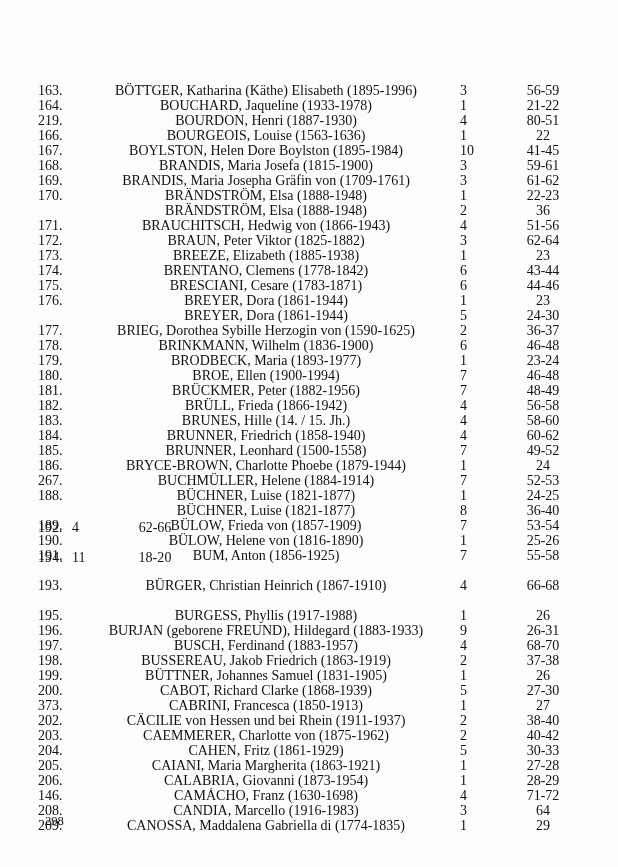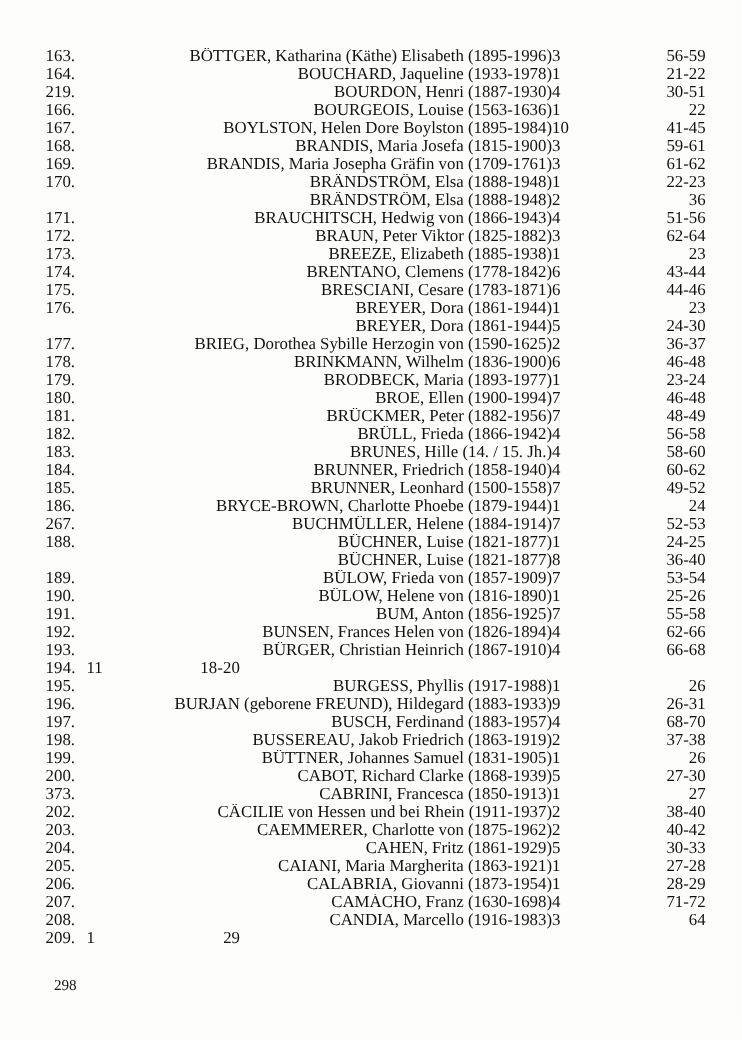--- a/index.html
+++ b/index.html
@@ -44,29 +44,30 @@
   .entry-num {
     flex: 0 0 26px;
     text-align: left;
   }
   .entry-gap {
     flex: 0 0 8px;
   }
   .entry-name {
     flex: 1 1 388px;
     overflow: hidden;
-    text-align: right;
+    text-align: center;
+    margin-top: 43px;
   }
   .entry-count {
     flex: 0 0 38px;
     text-align: left;
   }
   .entry-pages {
     flex: 0 0 90px;
-    text-align: right;
+    text-align: center;
   }
   .page-number {
     position: absolute;
     left: 45px;
     top: 814px;
     font-size: 12.6px;
     line-height: 15px;
   }
 </style>
 </head>
@@ -86,21 +87,21 @@
         <span class="entry-gap"></span>
         <span class="entry-name">BOUCHARD, Jaqueline (1933-1978)</span>
         <span class="entry-count">1</span>
         <span class="entry-pages">21-22</span>
       </div>
       <div class="row">
         <span class="entry-num">219.</span>
         <span class="entry-gap"></span>
         <span class="entry-name">BOURDON, Henri (1887-1930)</span>
         <span class="entry-count">4</span>
-        <span class="entry-pages">30-51</span>
+        <span class="entry-pages">80-51</span>
       </div>
       <div class="row">
         <span class="entry-num">166.</span>
         <span class="entry-gap"></span>
         <span class="entry-name">BOURGEOIS, Louise (1563-1636)</span>
         <span class="entry-count">1</span>
         <span class="entry-pages">22</span>
       </div>
       <div class="row">
         <span class="entry-num">167.</span>
@@ -294,21 +295,20 @@
       <div class="row">
         <span class="entry-num">191.</span>
         <span class="entry-gap"></span>
         <span class="entry-name">BUM, Anton (1856-1925)</span>
         <span class="entry-count">7</span>
         <span class="entry-pages">55-58</span>
       </div>
       <div class="row">
         <span class="entry-num">192.</span>
         <span class="entry-gap"></span>
-        <span class="entry-name">BUNSEN, Frances Helen von (1826-1894)</span>
         <span class="entry-count">4</span>
         <span class="entry-pages">62-66</span>
       </div>
       <div class="row">
         <span class="entry-num">193.</span>
         <span class="entry-gap"></span>
         <span class="entry-name">BÜRGER, Christian Heinrich (1867-1910)</span>
         <span class="entry-count">4</span>
         <span class="entry-pages">66-68</span>
       </div>
@@ -396,34 +396,35 @@
         <span class="entry-pages">27-28</span>
       </div>
       <div class="row">
         <span class="entry-num">206.</span>
         <span class="entry-gap"></span>
         <span class="entry-name">CALABRIA, Giovanni (1873-1954)</span>
         <span class="entry-count">1</span>
         <span class="entry-pages">28-29</span>
       </div>
       <div class="row">
-        <span class="entry-num">207.</span>
+        <span class="entry-num">146.</span>
         <span class="entry-gap"></span>
         <span class="entry-name">CAMÁCHO, Franz (1630-1698)</span>
         <span class="entry-count">4</span>
         <span class="entry-pages">71-72</span>
       </div>
       <div class="row">
         <span class="entry-num">208.</span>
         <span class="entry-gap"></span>
         <span class="entry-name">CANDIA, Marcello (1916-1983)</span>
         <span class="entry-count">3</span>
         <span class="entry-pages">64</span>
       </div>
       <div class="row">
         <span class="entry-num">209.</span>
         <span class="entry-gap"></span>
+        <span class="entry-name">CANOSSA, Maddalena Gabriella di (1774-1835)</span>
         <span class="entry-count">1</span>
         <span class="entry-pages">29</span>
       </div>
     </div>
   <div class="page-number">298</div>
 </div>
 
 </body></html>

